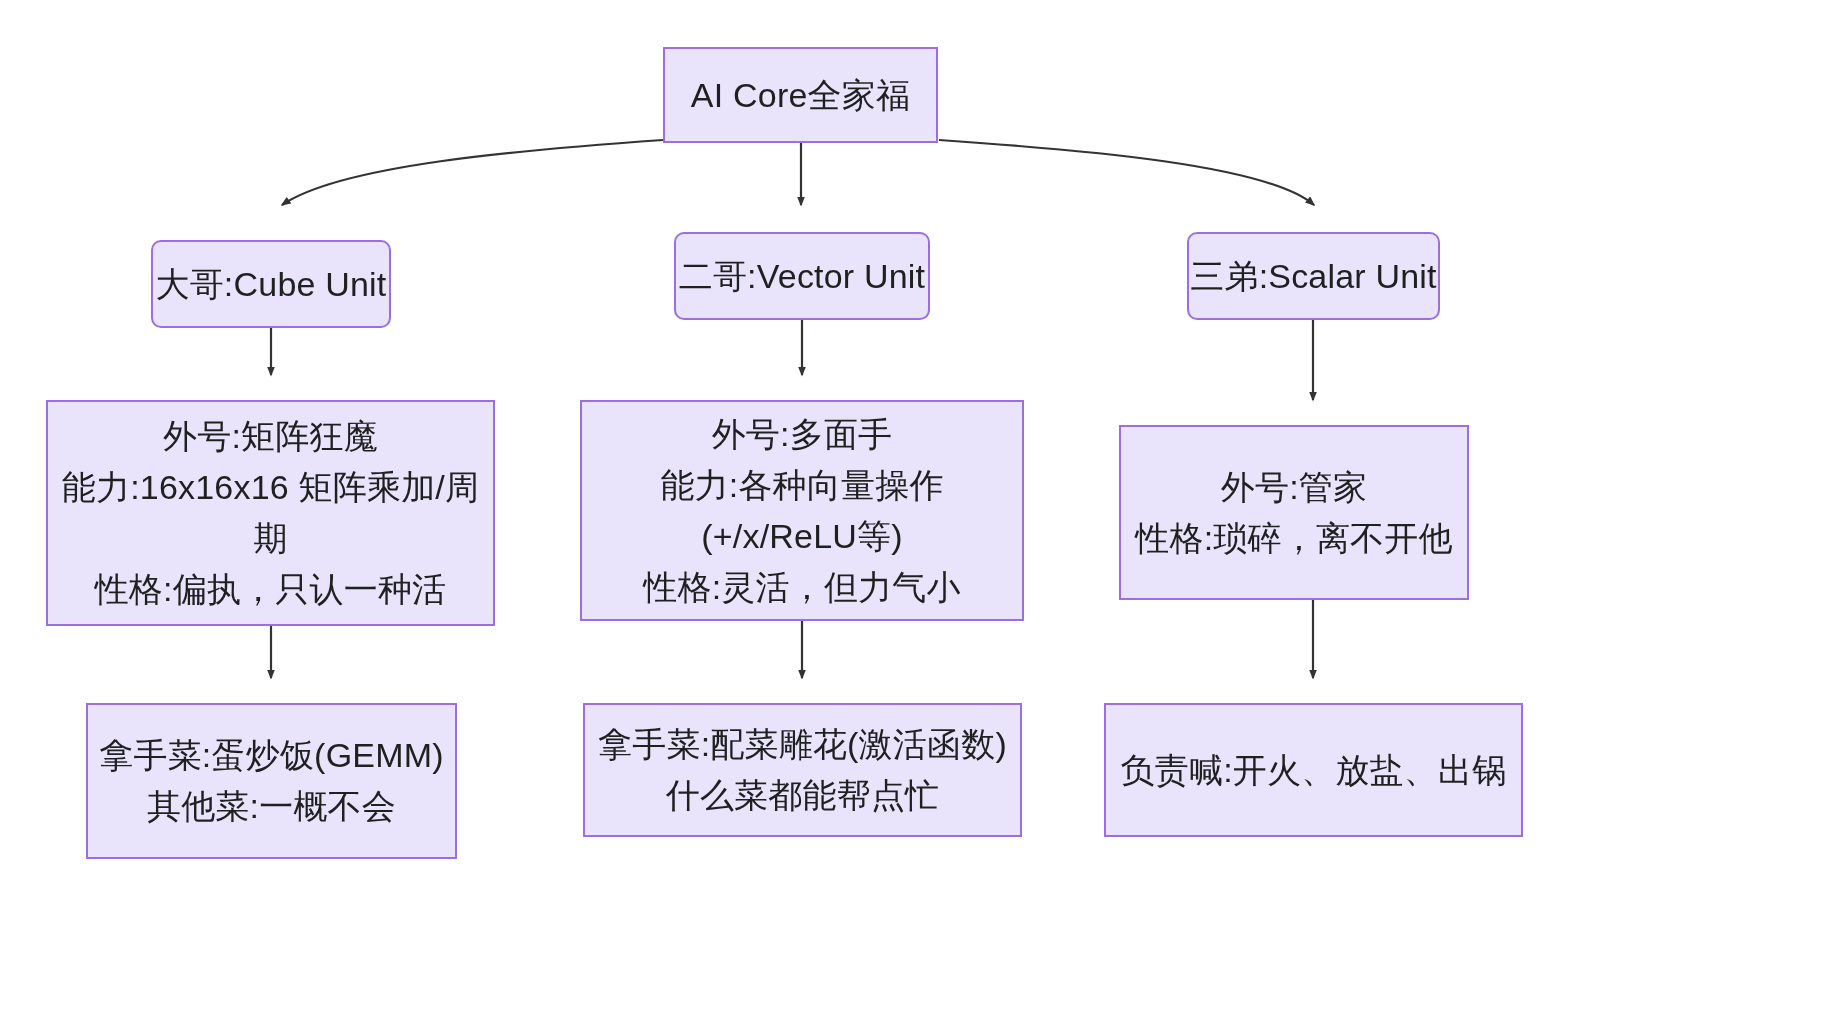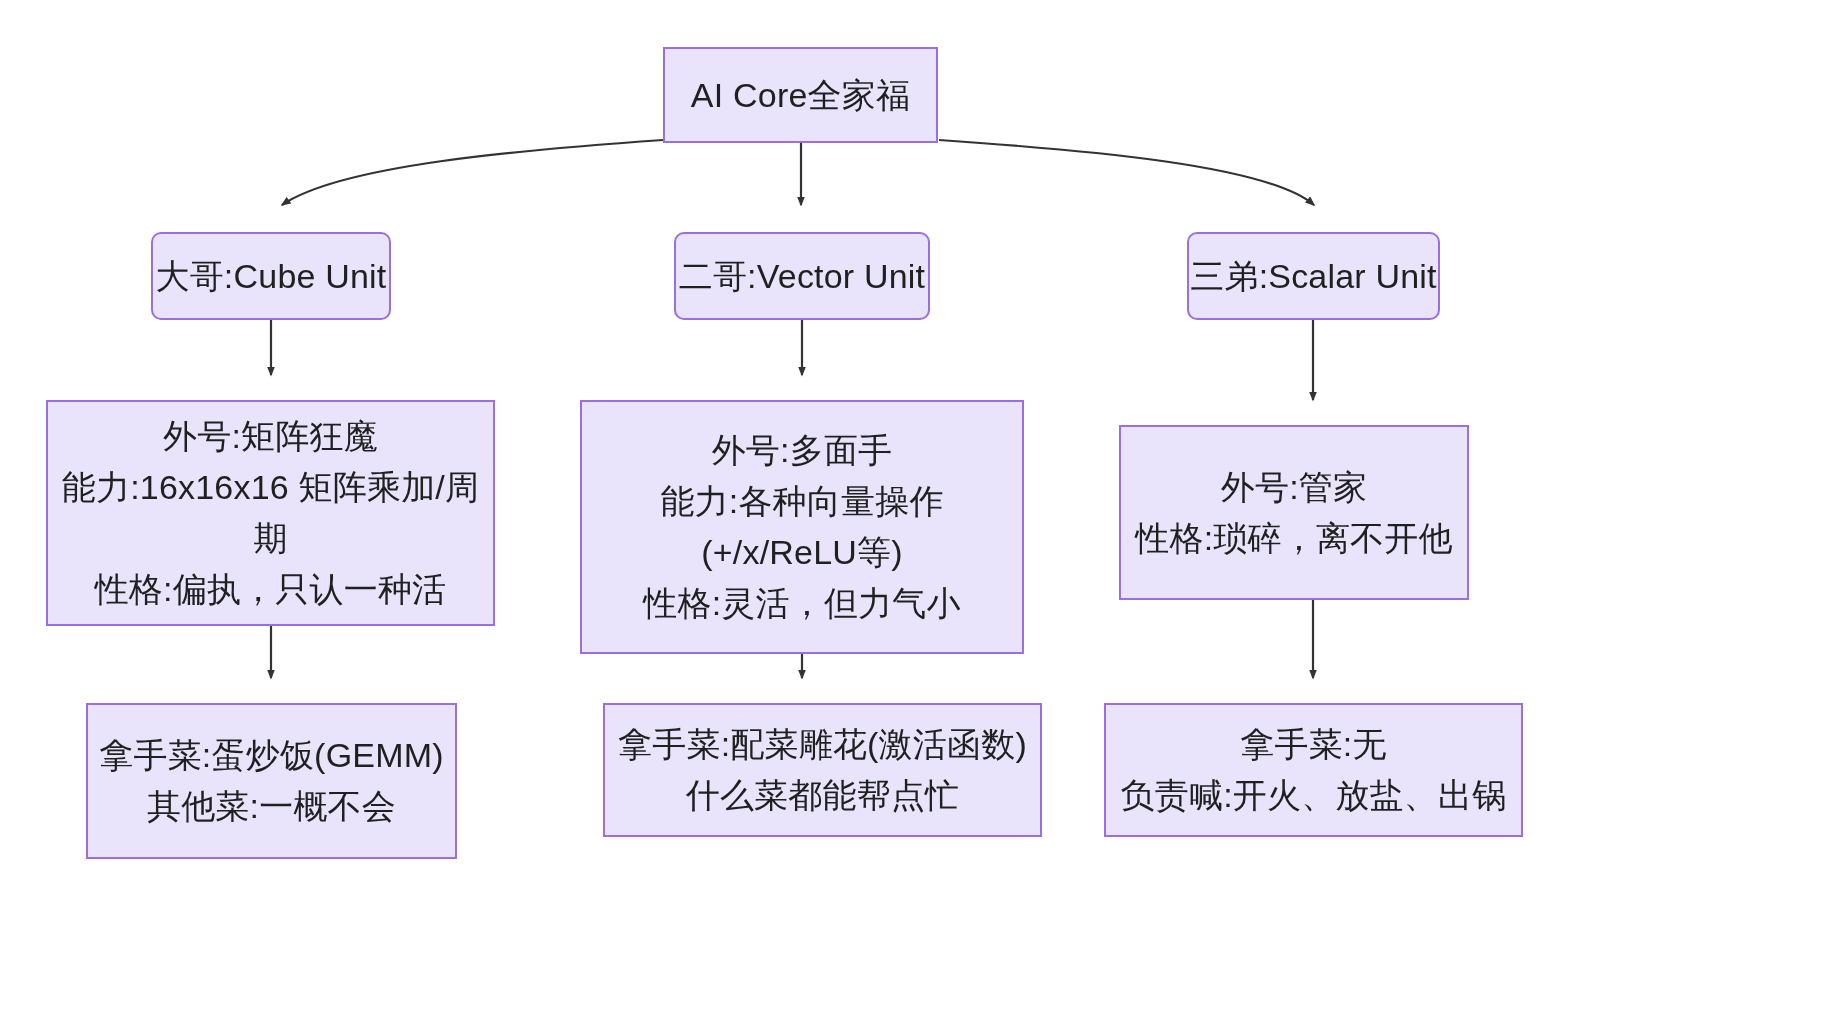--- a/index.html
+++ b/index.html
@@ -50,21 +50,21 @@
     width: 100%;
   }
   .node-root {
     left: 663px;
     top: 47px;
     width: 275px;
     height: 96px;
   }
   .node-cube {
     left: 151px;
-    top: 232px;
+    top: 240px;
     width: 240px;
     height: 88px;
   }
   .node-vector {
     left: 674px;
     top: 232px;
     width: 256px;
     height: 88px;
   }
   .node-scalar {
@@ -76,40 +76,39 @@
   .node-cube-detail {
     left: 46px;
     top: 400px;
     width: 449px;
     height: 226px;
   }
   .node-vector-detail {
     left: 580px;
     top: 400px;
     width: 444px;
-    height: 254px;
+    height: 221px;
   }
   .node-scalar-detail {
     left: 1119px;
     top: 425px;
     width: 350px;
     height: 175px;
   }
   .node-cube-dish {
     left: 86px;
     top: 703px;
     width: 371px;
     height: 156px;
   }
   .node-vector-dish {
     left: 583px;
     top: 703px;
     width: 439px;
     height: 134px;
-    margin-left: 20px;
   }
   .node-scalar-dish {
     left: 1104px;
     top: 703px;
     width: 419px;
     height: 134px;
   }
 </style>
 </head>
 <body>
@@ -181,17 +180,16 @@
     <span class="line">拿手菜:蛋炒饭(GEMM)</span>
     <span class="line">其他菜:一概不会</span>
   </div>
 
   <div class="node node-vector-dish">
     <span class="line">拿手菜:配菜雕花(激活函数)</span>
     <span class="line">什么菜都能帮点忙</span>
   </div>
 
   <div class="node node-scalar-dish">
-    <span class="line">拿手菜:无</span>
     <span class="line">负责喊:开火、放盐、出锅</span>
   </div>
 
 </div>
 
 </body></html>

